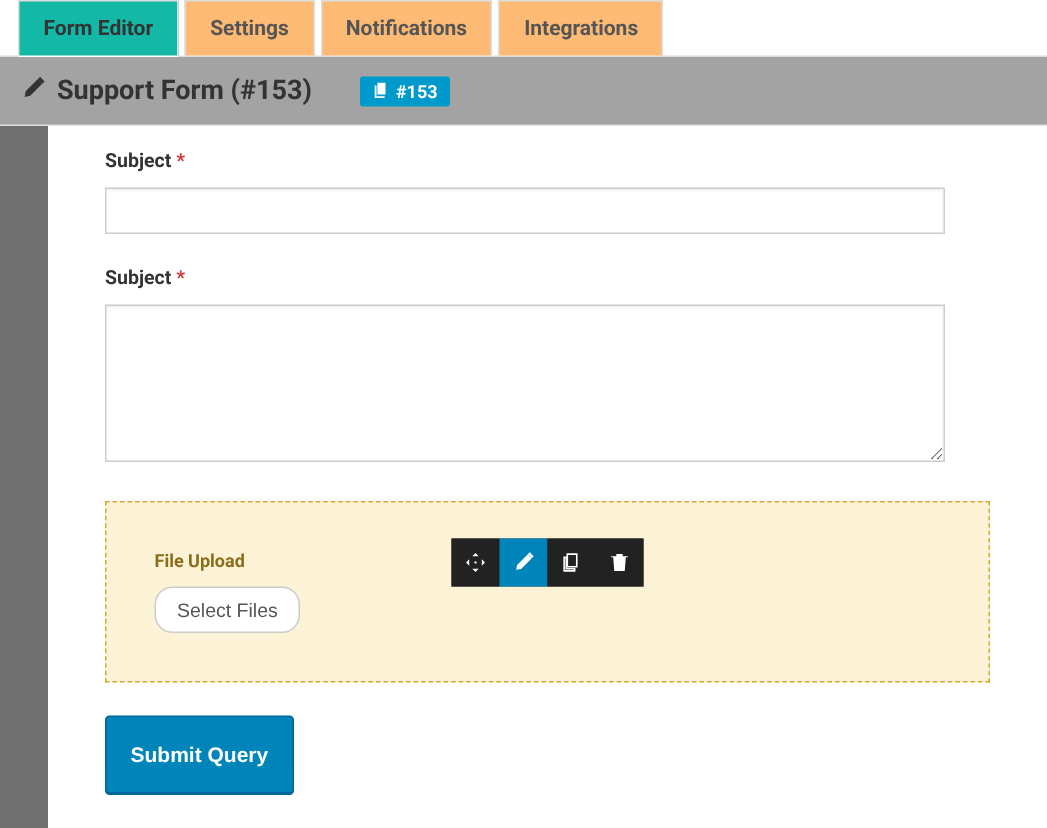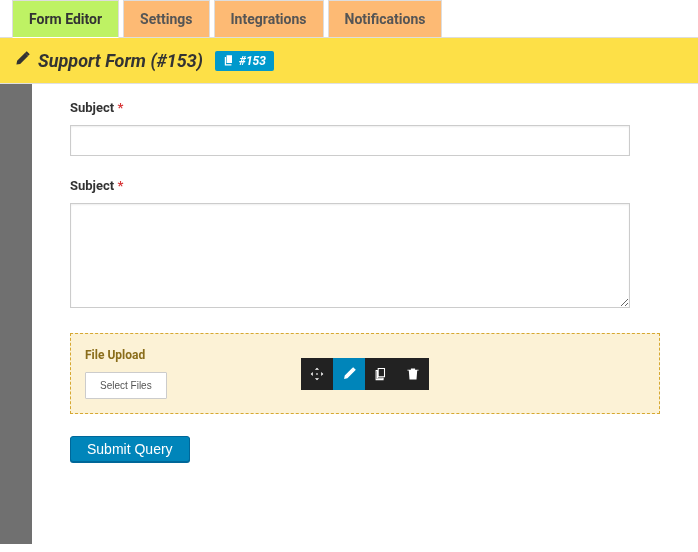--- a/index.html
+++ b/index.html
@@ -1,57 +1,57 @@
 <!DOCTYPE html>
 <html><head>
   <meta charset="utf-8">
   <style>
     * { box-sizing: border-box; margin: 0; padding: 0; }
     body { font-family: -apple-system, BlinkMacSystemFont, "Segoe UI", Roboto, sans-serif; background: #fff; color: #333; font-size: 13px; }
     
     .tabs { display: flex; border-bottom: 1px solid #ddd; background: #fff; padding-left: 12px; }
     .tab { padding: 10px 16px; background: #fdba74; border: 1px solid #ddd; border-bottom: none; margin-right: 4px; cursor: pointer; font-size: 14px; color: #555; font-weight: bold; }
-    .tab.active { background: #bef264; border-bottom: 1px solid #fff; margin-bottom: -1px; color: #333; }
+    .tab.active { background: #14b8a6; border-bottom: 1px solid #fff; margin-bottom: -1px; color: #333; }
     
-    .header { display: flex; align-items: center; padding: 12px 14px; background: #fde047; border-bottom: 1px solid #e0e0e0; font-style: italic; }
+    .header { display: flex; align-items: center; padding: 12px 14px; background: #a3a3a3; border-bottom: 1px solid #e0e0e0; }
     .header .pencil-icon { margin-right: 8px; }
     .header h2 { font-size: 18px; font-weight: bold; color: #333; margin-right: 12px; }
-    .shortcode-badge { background: #0099cc; color: #fff; padding: 3px 8px; font-size: 12px; font-weight: bold; display: flex; align-items: flex-start; gap: 4px; border-radius: 2px; }
+    .shortcode-badge { background: #0099cc; color: #fff; padding: 3px 8px; font-size: 12px; font-weight: bold; display: flex; align-items: flex-start; gap: 4px; border-radius: 2px; margin-left: 20px; }
     
     .content-wrapper { display: flex; background: #15803d; }
     .sidebar-strip { width: 32px; background: #707070; min-height: 460px; }
     .main-content { flex: 1; background: #fff; padding: 16px 38px 30px 38px; }
     
     .field-group { margin-bottom: 22px; }
     .field-label { font-weight: bold; font-size: 13px; margin-bottom: 10px; display: block; color: #333; }
     .required { color: #d63638; }
     
     .text-input { width: 100%; max-width: 560px; border: 1px solid #ccc; padding: 7px 8px; font-size: 13px; background: #fff; box-shadow: inset 0 1px 2px rgba(0,0,0,0.07); }
     .textarea { width: 100%; max-width: 560px; border: 1px solid #ccc; padding: 7px 8px; font-size: 13px; min-height: 105px; resize: both; background: #fff; box-shadow: inset 0 1px 2px rgba(0,0,0,0.07); }
     .help-text { font-style: italic; color: #666; font-size: 12px; margin-top: 8px; }
     
-    .field-selected { background: #fcf2d6; border: 1px dashed #d6a832; padding: 14px; position: relative; max-width: 598px; }
+    .field-selected { background: #fcf2d6; border: 1px dashed #d6a832; padding: 32px; position: relative; max-width: 598px; }
     .field-selected .field-label { color: #8a6d1a; font-size: 12px; margin-bottom: 10px; }
-    .select-files-btn { background: #fff; border: 1px solid #ccc; padding: 7px 14px; font-size: 10px; cursor: pointer; border-radius: 1px; color: #555; }
+    .select-files-btn { background: #fff; border: 1px solid #ccc; padding: 7px 14px; font-size: 13px; cursor: pointer; border-radius: 12px; color: #555; }
     
     .field-actions { position: absolute; top: 24px; left: 50%; transform: translateX(-50%); display: flex; background: #222; }
     .action-btn { width: 32px; height: 32px; display: flex; align-items: center; justify-content: center; cursor: pointer; border: none; background: #222; }
     .action-btn.active { background: #0085ba; }
     .action-btn svg { fill: #fff; }
     
-    .submit-btn { background: #0085ba; color: #fff; border: 1px solid #006799; padding: 4px 16px; font-size: 14px; font-weight: 400; cursor: pointer; border-radius: 3px; margin-top: 22px; box-shadow: 0 1px 0 #006799; }
+    .submit-btn { background: #0085ba; color: #fff; border: 1px solid #006799; padding: 17px 16px; font-size: 14px; font-weight: 700; cursor: pointer; border-radius: 3px; margin-top: 22px; box-shadow: 0 1px 0 #006799; }
   </style>
 </head>
 <body>
 
 <div class="tabs">
   <div class="tab active">Form Editor</div>
   <div class="tab">Settings</div>
+  <div class="tab">Notifications</div>
   <div class="tab">Integrations</div>
-  <div class="tab">Notifications</div>
 </div>
 
 <div class="header">
   <span class="pencil-icon">
     <svg width="16" height="16" viewBox="0 0 20 20">
         <path fill="#333" d="M13.9 2.3l3.8 3.8-10 10L3 17l.9-4.7 10-10zm2-2L14 2.2l3.8 3.8 1.9-1.9L15.9.3z"></path>
       </svg>
   </span>
   <h2>Support Form (#153)</h2>
   <span class="shortcode-badge">

